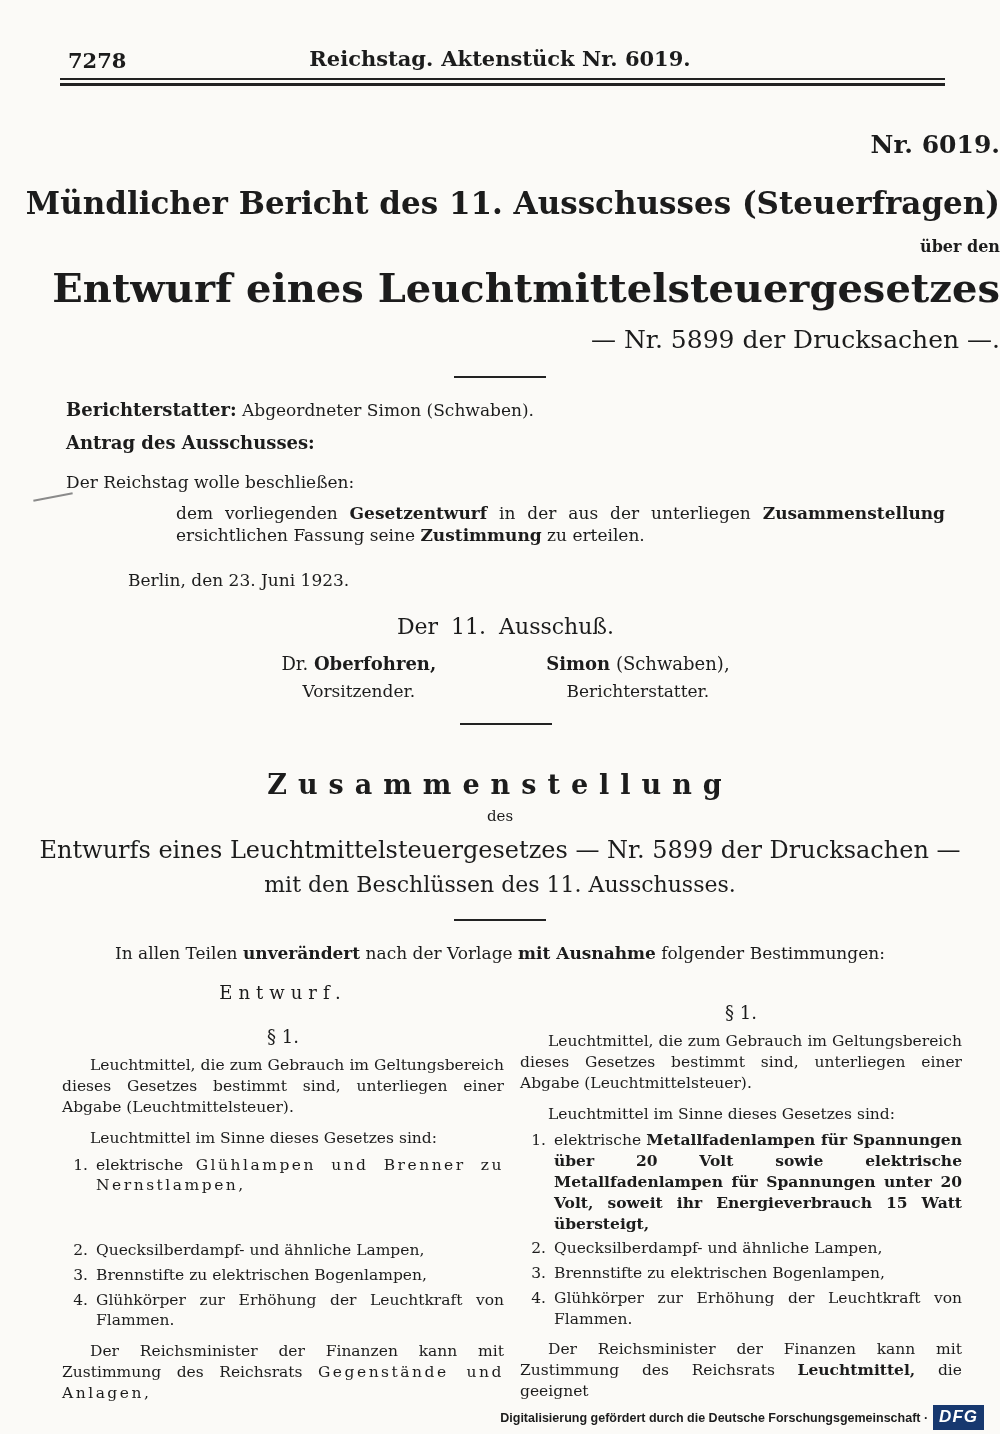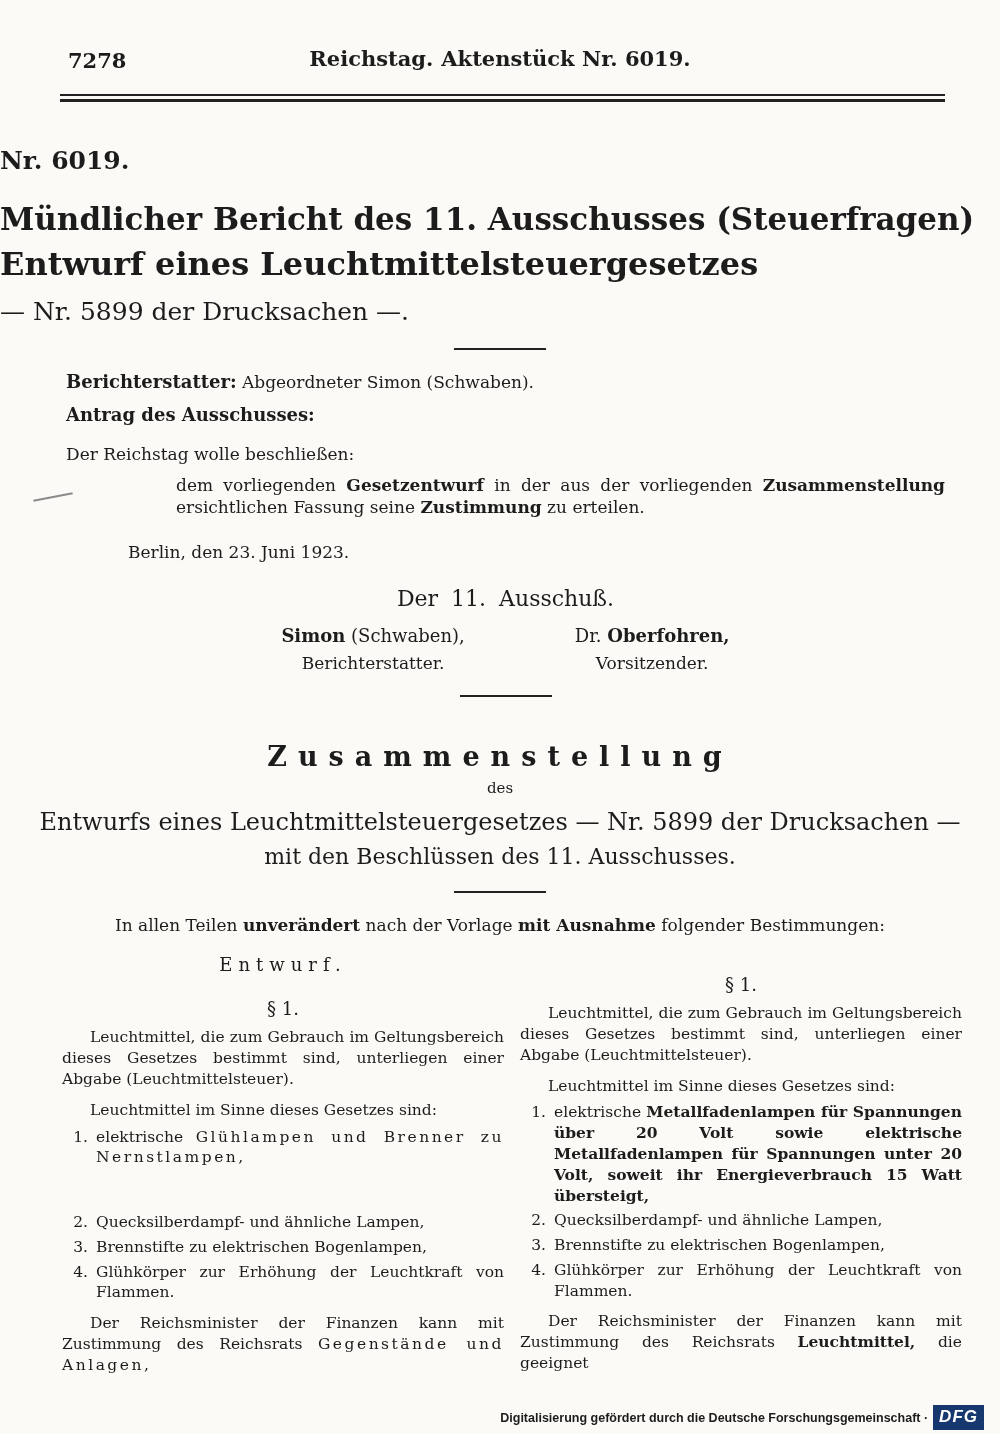--- a/index.html
+++ b/index.html
@@ -7,32 +7,32 @@
   html,body { background:#e8e6e1; }
   .page {
     position:relative; width:1000px; height:1434px; margin:0 auto;
     background:var(--paper); color:var(--ink);
     font-family:"DejaVu Serif","Liberation Serif",serif;
     overflow:hidden;
   }
   b { font-weight:bold; }
 
   
-  .runhead { position:relative; padding-top:20px; height:94px; }
+  .runhead { position:relative; padding-top:20px; height:78px; }
   .pagenum { position:absolute; left:68px; top:48px; font-size:21px; font-weight:bold; }
   .runtitle { position:absolute; left:0; right:0; top:46px; text-align:center; font-size:21px; font-weight:bold; }
   .runtitle .gap2 { margin-left:8px; }
   .double-rule { margin:0 55px 0 60px; height:8px; border-top:2px solid #222; border-bottom:3px solid #222; }
 
   
-  .masthead { text-align:left; }
+  .masthead { text-align:right; }
   .docnum { margin-top:44px; font-size:25px; font-weight:bold; }
   .title1 { margin-top:26px; font-size:31px; font-weight:bold; }
   .uberden { margin-top:16px; font-size:16px; font-weight:bold; }
-  .lawtitle { margin-top:8px; font-size:32px; font-weight:bold; }
+  .lawtitle { margin-top:8px; font-size:40px; font-weight:bold; }
   .docref { margin-top:14px; font-size:25px; }
   .hr-short { width:92px; border:none; border-top:2px solid #222; margin:22px auto 0 auto; }
 
   
   .preamble { padding:0 55px 0 66px; font-size:17px; line-height:1.35; }
   .rapporteur { margin-top:20px; }
   .rapporteur b { font-size:18px; }
   .motion-heading { margin-top:9px; font-size:18px; font-weight:bold; }
   .motion-lead { margin-top:15px; }
   .motion-body { margin-top:8px; margin-left:110px; text-align:justify; }
@@ -81,43 +81,44 @@
     <span class="pagenum">7278</span>
     <div class="runtitle">
       <span>Reichstag.</span><span class="gap2">Aktenstück Nr. 6019.</span>
     </div>
   </div>
   <div class="double-rule"></div>
 
   <div class="masthead">
     <div class="docnum">Nr. 6019.</div>
     <div class="title1">Mündlicher Bericht des 11. Ausschusses (Steuerfragen)</div>
+    <div class="uberden">über den</div>
     <div class="lawtitle">Entwurf eines Leuchtmittelsteuergesetzes</div>
     <div class="docref">— Nr. 5899 der Drucksachen —.</div>
     <hr class="hr-short">
   </div>
 
   <div class="preamble">
     <p class="rapporteur">
       <b>Berichterstatter:</b>
       <span>Abgeordneter Simon (Schwaben).</span>
     </p>
     <p class="motion-heading">Antrag des Ausschusses:</p>
     <p class="motion-lead">Der Reichstag wolle beschließen:</p>
-    <p class="motion-body"><span>dem vorliegenden </span><b>Gesetzentwurf</b><span> in der aus der vorliegenden </span><b>Zusammenstellung</b><span> ersichtlichen Fassung seine </span><b>Zustimmung</b><span> zu erteilen.</span></p>
+    <p class="motion-body"><span>dem vorliegenden </span><b>Gesetzentwurf</b><span> in der aus der unterliegen </span><b>Zusammenstellung</b><span> ersichtlichen Fassung seine </span><b>Zustimmung</b><span> zu erteilen.</span></p>
     <p class="dateline">Berlin, den 23. Juni 1923.</p>
     <div class="committee">Der 11. Ausschuß.</div>
     <div class="signatures">
       <div class="sig">
+        <div class="sig-name"><span>Dr. </span><b>Oberfohren,</b></div>
+        <div class="sig-role">Vorsitzender.</div>
+      </div>
+      <div class="sig">
         <div class="sig-name"><b>Simon</b><span> (Schwaben),</span></div>
         <div class="sig-role">Berichterstatter.</div>
-      </div>
-      <div class="sig">
-        <div class="sig-name"><span>Dr. </span><b>Oberfohren,</b></div>
-        <div class="sig-role">Vorsitzender.</div>
       </div>
     </div>
     <hr class="hr-short hr-sig">
   </div>
 
   <div class="pencil-mark"></div>
 
   <div class="compilation">
     <div class="comp-heading">Zusammenstellung</div>
     <div class="comp-des">des</div>

